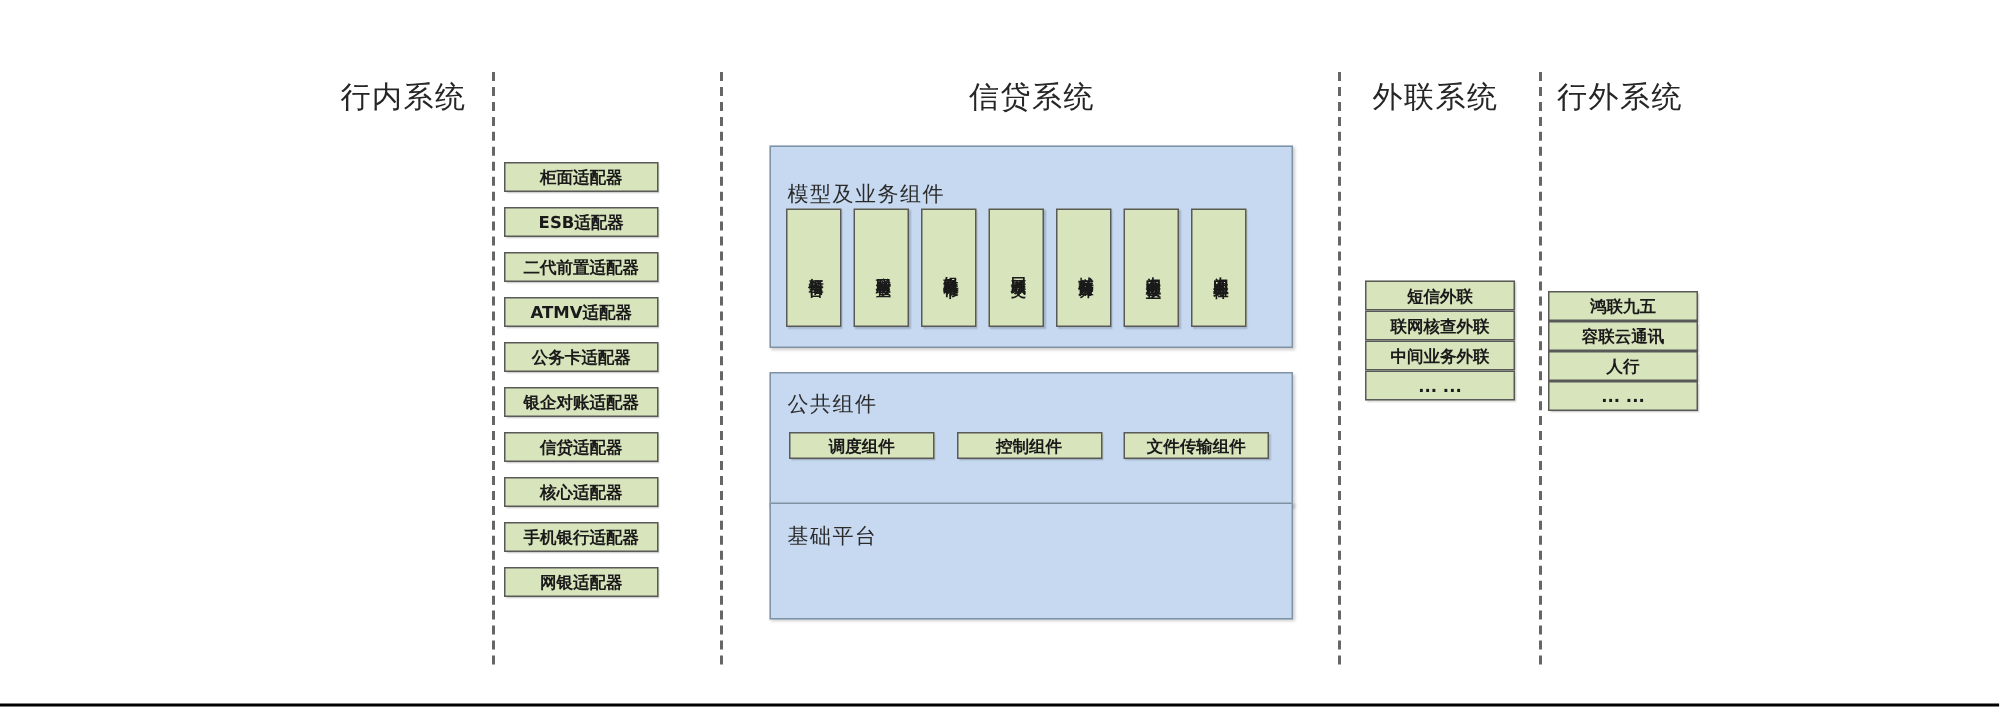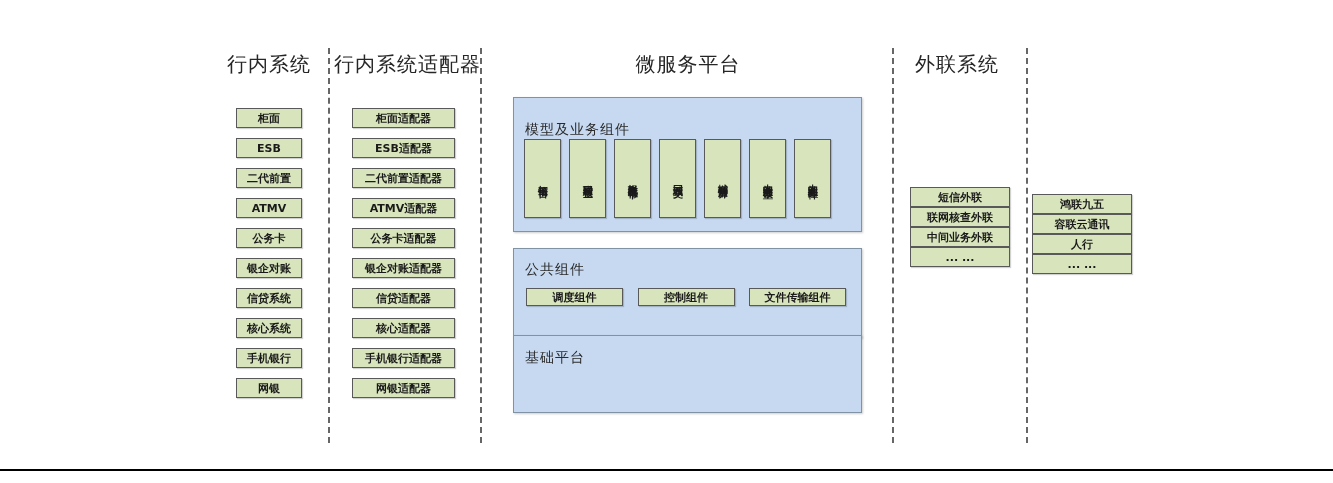--- a/index.html
+++ b/index.html
@@ -56,43 +56,31 @@
     position:absolute; left:0; top:469px; width:1333px; height:2px;
     background:#000000;
   }
 </style>
 </head>
 <body>
 
 <div class="canvas">
 
   <div class="col-header" style="left:204px;width:130px">行内系统</div>
-  <div class="col-header" style="left:334px;width:140px">行内系统适配器</div>
-  <div class="col-header" style="left:613px;width:150px">微服务平台</div>
+  <div class="col-header" style="left:613px;width:150px">信贷系统</div>
   <div class="col-header" style="left:902px;width:110px">外联系统</div>
+  <div class="col-header" style="left:1025px;width:110px">行外系统</div>
 
   <div class="dash" style="left:328px"></div>
   <div class="dash" style="left:480px"></div>
   <div class="dash" style="left:892px"></div>
   <div class="dash" style="left:1026px"></div>
 
-  <div class="vcol gap10" style="left:236px;top:108px;width:66px">
-    <div class="box">柜面</div>
-    <div class="box">ESB</div>
-    <div class="box">二代前置</div>
-    <div class="box">ATMV</div>
-    <div class="box">公务卡</div>
-    <div class="box">银企对账</div>
-    <div class="box">信贷系统</div>
-    <div class="box">核心系统</div>
-    <div class="box">手机银行</div>
-    <div class="box">网银</div>
-  </div>
 
-  <div class="vcol gap10" style="left:352px;top:108px;width:103px">
+  <div class="vcol gap10" style="left:336px;top:108px;width:103px">
     <div class="box">柜面适配器</div>
     <div class="box">ESB适配器</div>
     <div class="box">二代前置适配器</div>
     <div class="box">ATMV适配器</div>
     <div class="box">公务卡适配器</div>
     <div class="box">银企对账适配器</div>
     <div class="box">信贷适配器</div>
     <div class="box">核心适配器</div>
     <div class="box">手机银行适配器</div>
     <div class="box">网银适配器</div>

